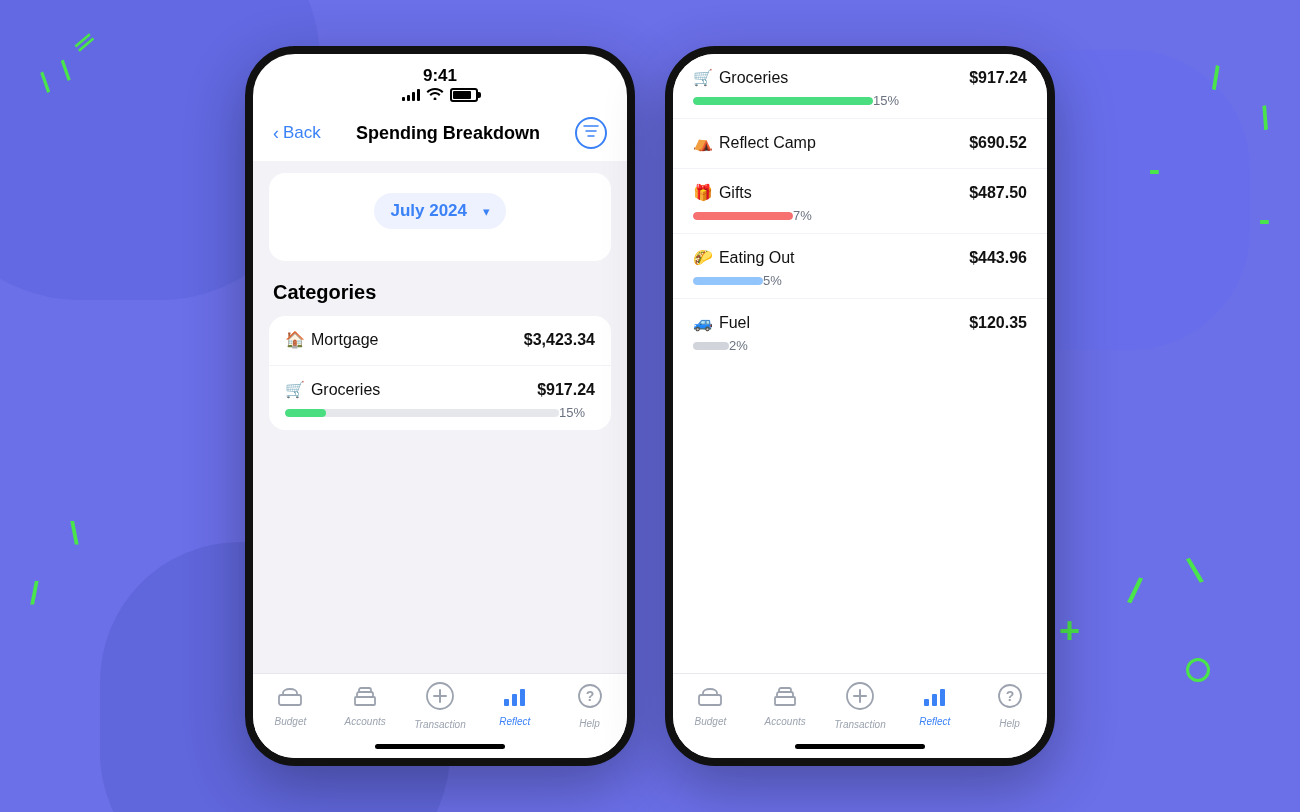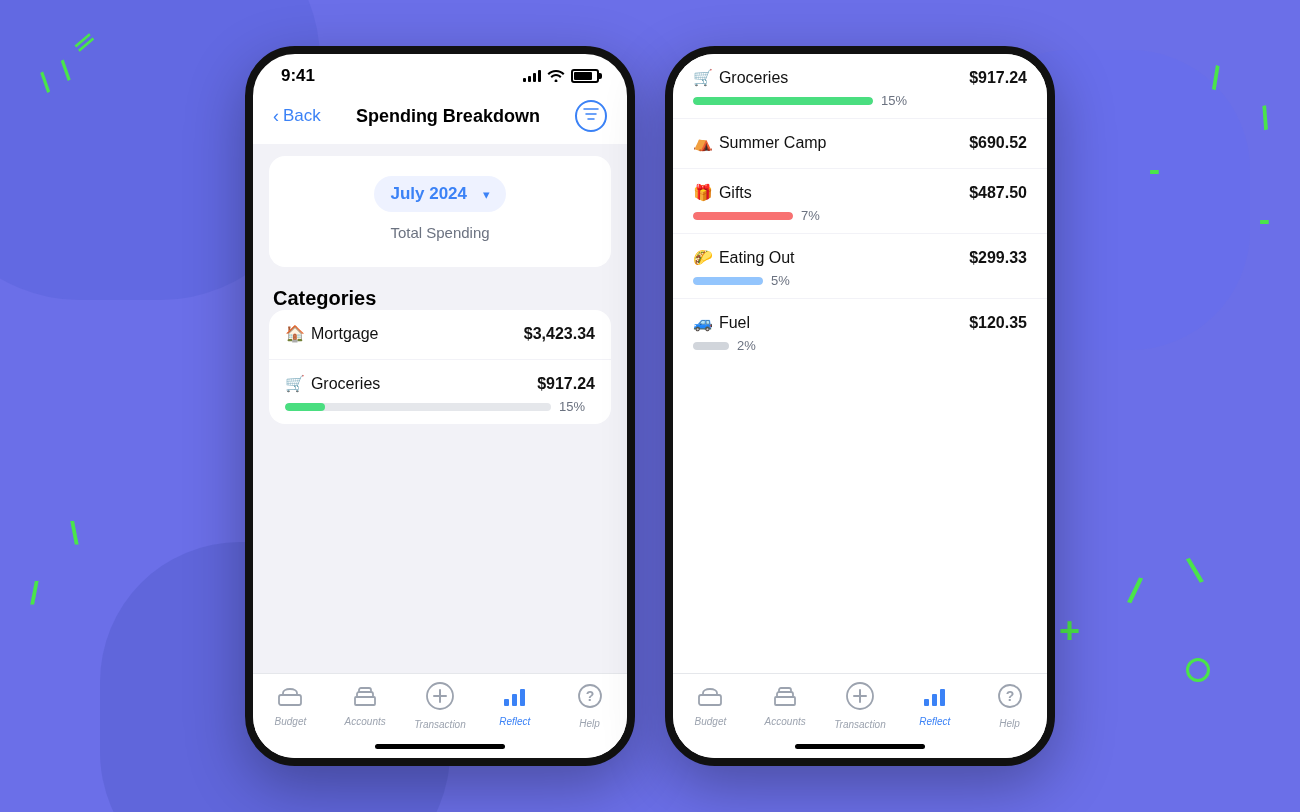--- a/index.html
+++ b/index.html
@@ -62,20 +62,21 @@
     }
 
     
     .status-bar {
       display: flex;
       justify-content: space-between;
       align-items: center;
       padding: 12px 28px 6px;
       font-size: 15px;
       font-weight: 600;
+      flex-direction: column;
     }
     .status-time { font-size: 17px; font-weight: 700; color: #000; }
     .status-icons { display: flex; align-items: center; gap: 6px; }
 
     
     .signal-bars { display: flex; align-items: flex-end; gap: 2px; }
     .signal-bar { background: #000; border-radius: 1px; width: 3px; }
     .signal-bar:nth-child(1) { height: 4px; }
     .signal-bar:nth-child(2) { height: 6px; }
     .signal-bar:nth-child(3) { height: 9px; }
@@ -174,42 +175,42 @@
     .month-text { color: #3B82F6; font-size: 17px; font-weight: 600; }
     .month-chevron { color: #3B82F6; font-size: 13px; }
     .total-label { color: #6B7280; font-size: 15px; margin-bottom: 6px; }
     .total-amount { font-size: 36px; font-weight: 800; color: #000; }
 
     
     .categories-title {
       font-size: 20px;
       font-weight: 700;
       color: #000;
-      margin-bottom: 0;
+      margin-bottom: 12px;
       padding-left: 4px;
     }
 
     .category-list { background: #fff; border-radius: 16px; overflow: hidden; }
 
     .category-item {
       padding: 14px 16px 10px;
       border-bottom: 1px solid #F2F2F7;
     }
     .category-item:last-child { border-bottom: none; }
 
     .category-row {
       display: flex;
       align-items: center;
       justify-content: space-between;
       margin-bottom: 6px;
     }
     .category-name { font-size: 16px; color: #111; display: flex; align-items: center; gap: 6px; }
     .category-amount { font-size: 16px; font-weight: 700; color: #111; }
 
-    .progress-row { display: flex; align-items: center; gap: 8px; }
+    .progress-row { display: flex; align-items: center; }
     .progress-bar-bg {
       height: 8px;
       border-radius: 4px;
       background: #E5E7EB;
       flex: 1;
       overflow: hidden;
     }
     .progress-bar-fill { height: 100%; border-radius: 4px; }
     .progress-label { font-size: 13px; color: #6B7280; min-width: 36px; }
 
@@ -325,21 +326,20 @@
       </div>
     </div>
 
     <div class="phone-content" style="flex:1; overflow:hidden;">
 
       <div class="summary-card">
         <div class="month-selector">
           <span class="month-text">July 2024</span>
           <span class="month-chevron">▾</span>
         </div>
-        <div class="total-label">Total Spending</div>
       </div>
 
       <div class="categories-title">Categories</div>
       <div class="category-list">
         <div class="category-item">
           <div class="category-row">
             <span class="category-name">
               <span>🏠</span>
               <span>Mortgage</span>
             </span>
@@ -439,21 +439,21 @@
               <div class="progress-bar-fill" style="width:100%; background:#4ADE80;"></div>
             </div>
             <span class="progress-label">15%</span>
           </div>
         </div>
 
         <div class="scroll-category-item">
           <div class="category-row">
             <span class="category-name">
               <span>⛺</span>
-              <span>Summer Camp</span>
+              <span>Reflect Camp</span>
             </span>
             <span class="category-amount">$690.52</span>
           </div>
         </div>
 
         <div class="scroll-category-item">
           <div class="category-row">
             <span class="category-name">
               <span>🎁</span>
               <span>Gifts</span>
@@ -467,21 +467,21 @@
             <span class="progress-label">7%</span>
           </div>
         </div>
 
         <div class="scroll-category-item">
           <div class="category-row">
             <span class="category-name">
               <span>🌮</span>
               <span>Eating Out</span>
             </span>
-            <span class="category-amount">$299.33</span>
+            <span class="category-amount">$443.96</span>
           </div>
           <div class="progress-row">
             <div class="progress-bar-bg" style="max-width:70px;">
               <div class="progress-bar-fill" style="width:100%; background:#93C5FD;"></div>
             </div>
             <span class="progress-label">5%</span>
           </div>
         </div>
 
         <div class="scroll-category-item">

